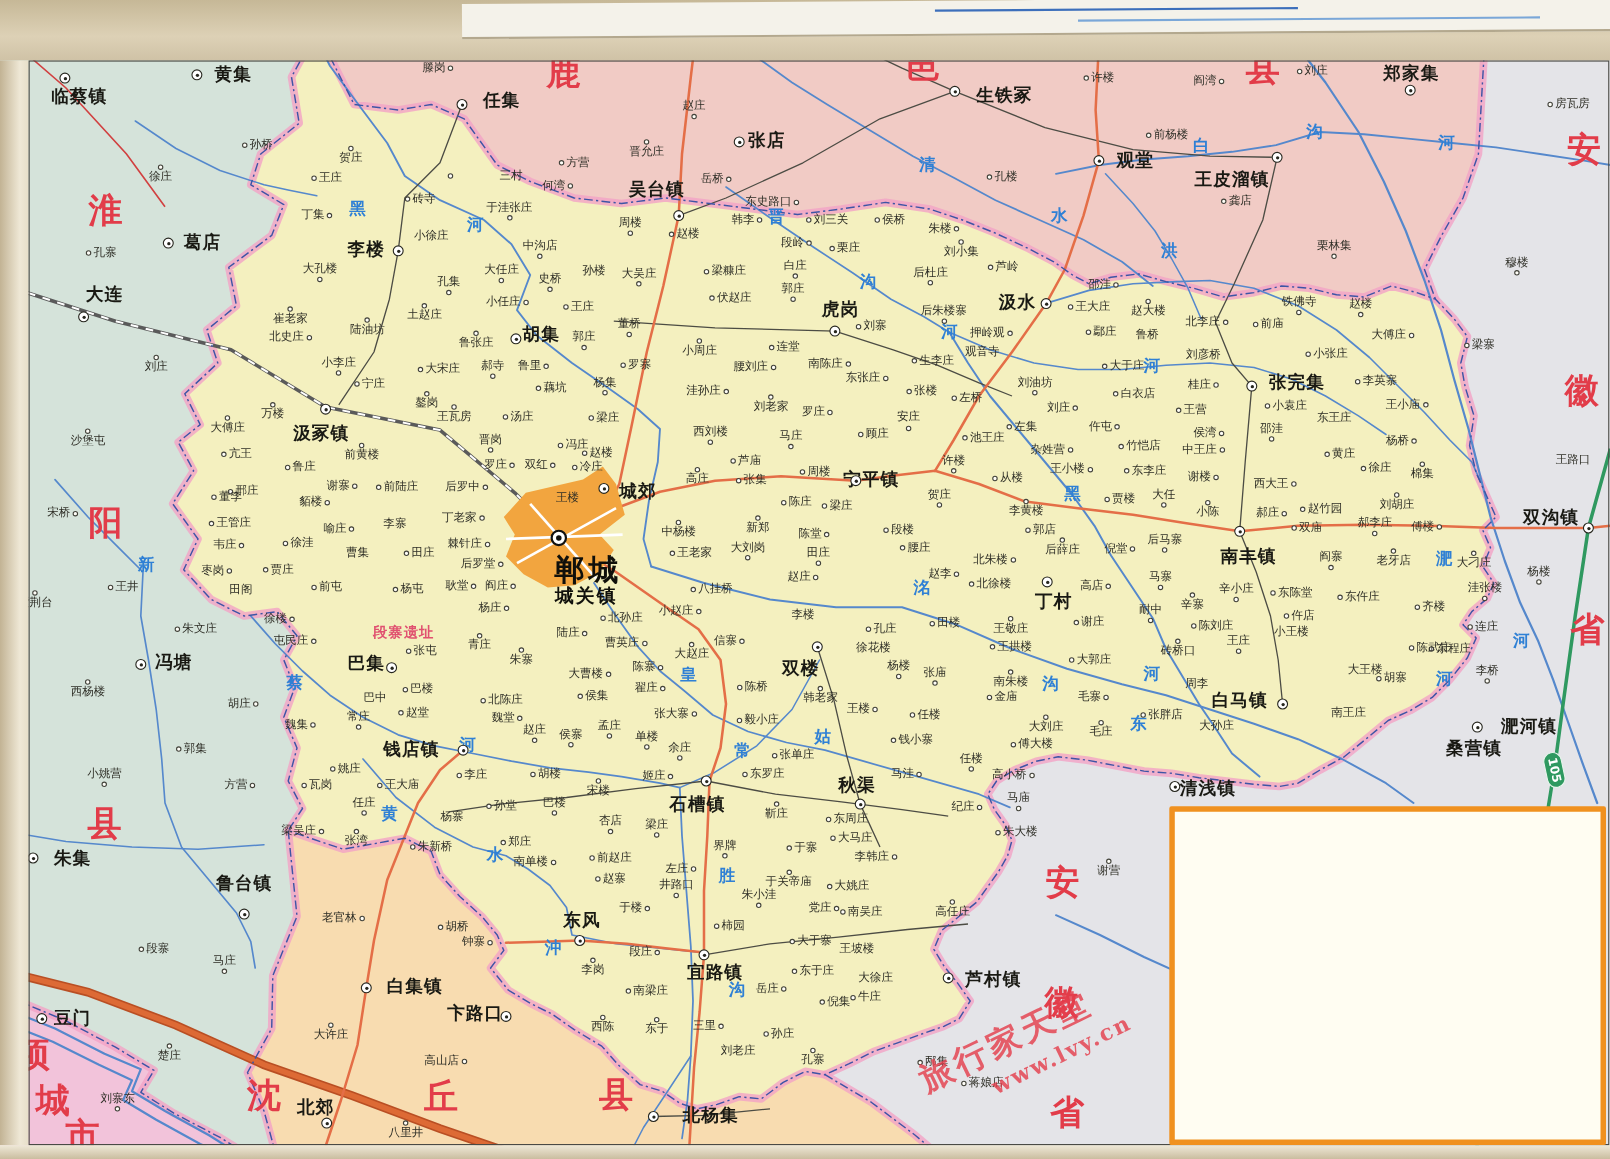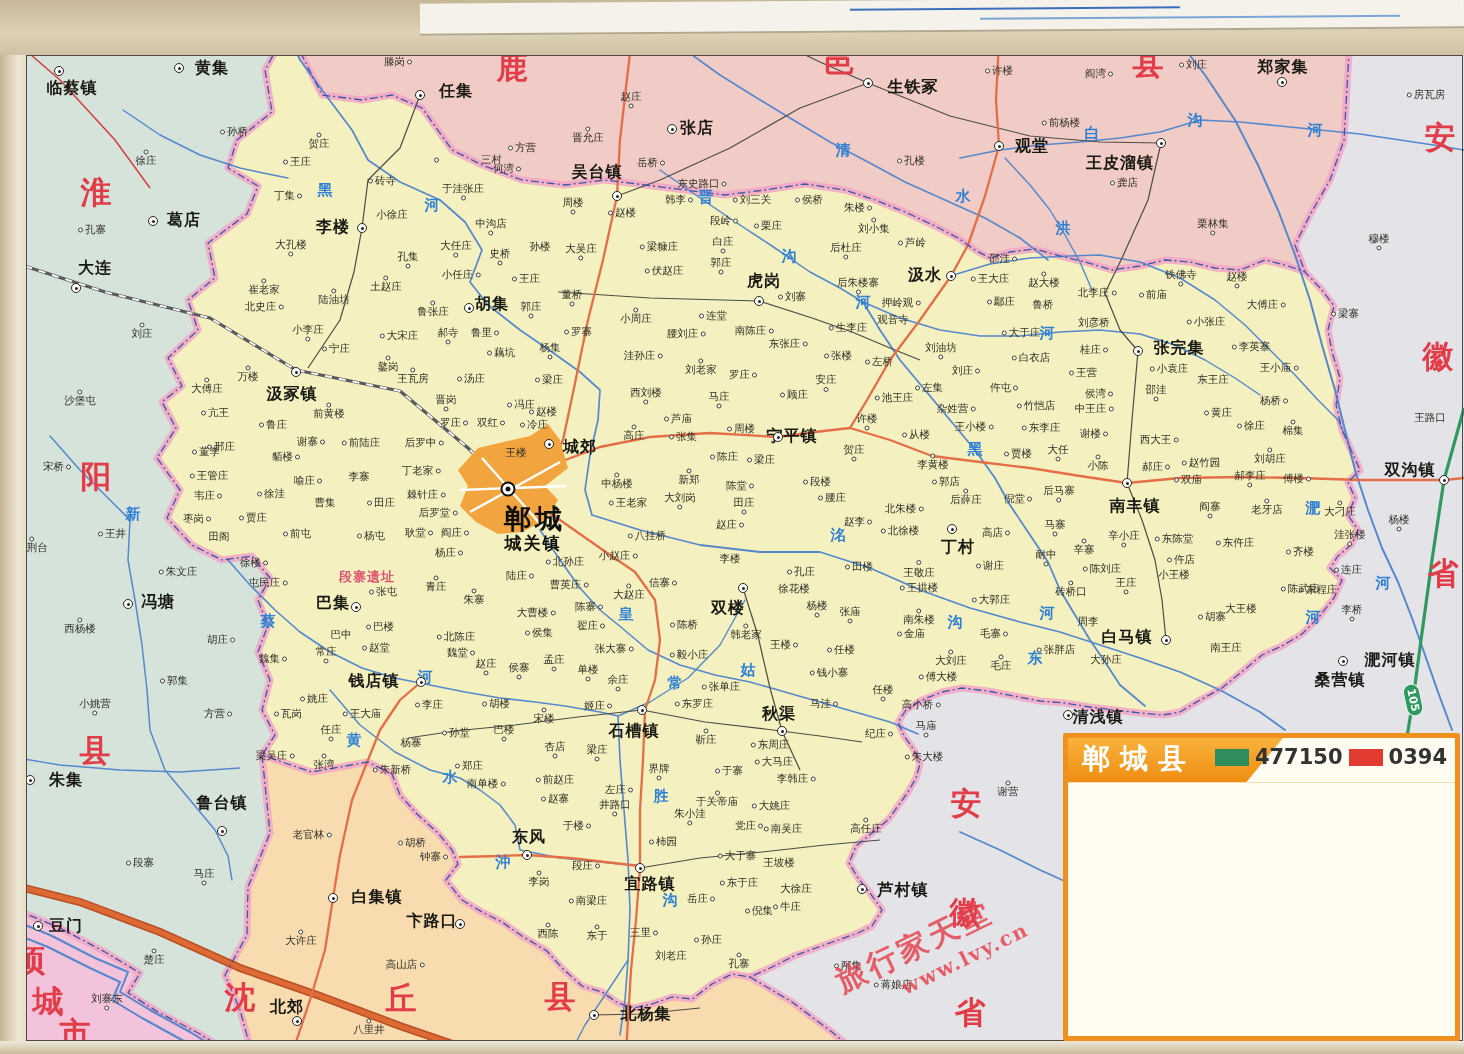--- a/index.html
+++ b/index.html
@@ -421,21 +421,21 @@
         <span>王庄</span>
       </div>
       <div class="v" style="left: 288px; top: 196px;">
         <span>丁集</span>
         <span class="dot"></span>
       </div>
       <div class="v" style="left: 382px; top: 181px;">
         <span class="dot"></span>
         <span>砖寺</span>
       </div>
-      <div class="v" style="left: 468px; top: 160px; gap: 42px;">
+      <div class="v" style="left: 441px; top: 160px; gap: 42px;">
         <span class="dot"></span>
         <span>三村</span>
       </div>
       <div class="v" style="left: 522px; top: 148px;">
         <span class="dot"></span>
         <span>方营</span>
       </div>
       <div class="v" style="left: 507px; top: 169px;">
         <span>何湾</span>
         <span class="dot"></span>
@@ -1643,21 +1643,21 @@
         <span>连庄</span>
       </div>
       <div class="v" style="left: 1318px; top: 590px;">
         <span class="dot"></span>
         <span>东程庄</span>
       </div>
       <div class="v" style="left: 1300px; top: 589px;">
         <span class="dot"></span>
         <span>陈武庄</span>
       </div>
-      <div class="v" style="left: 1212px; top: 617px; align-items: center;">
+      <div class="v" style="left: 1265px; top: 617px; align-items: center;">
         <span class="dot"></span>
         <span>胡寨</span>
       </div>
       <div class="v col" style="left: 1352px; top: 613px;">
         <span>李桥</span>
         <span class="dot"></span>
       </div>
       <div class="v" style="left: 1241px; top: 609px;">
         <span>大王楼</span>
       </div>
@@ -1706,30 +1706,20 @@
     <div id="prevpage">
       <div class="pp-line" style="left:430px;top:8px;width:330px;"></div>
       <div class="pp-line" style="left:560px;top:18px;width:420px;background:#7aa7d8;"></div>
     </div>
   </div>
   <div id="chrome-left"></div>
   <div id="chrome-bottom"></div>
   <div id="frame"></div>
 
   <div id="infobox">
-    <div class="ib-head">
-      <div class="ib-band"></div>
-      <div class="ib-title">郸城县</div>
-      <div class="ib-codes">
-        <span class="sw" style="background: rgb(47, 142, 91);"></span>
-        <span>477150</span>
-        <span class="sw sw2" style="background: rgb(226, 59, 50);"></span>
-        <span>0394</span>
-      </div>
-    </div>
   </div>
 
   <div id="wm">
     <span class="w1">旅行家天堂</span>
     <span class="w2">www.lvy.cn</span>
   </div>
 
   <div class="shield" id="g105" style="left: 1413px; top: 700px;">105</div>
 </div>
 

